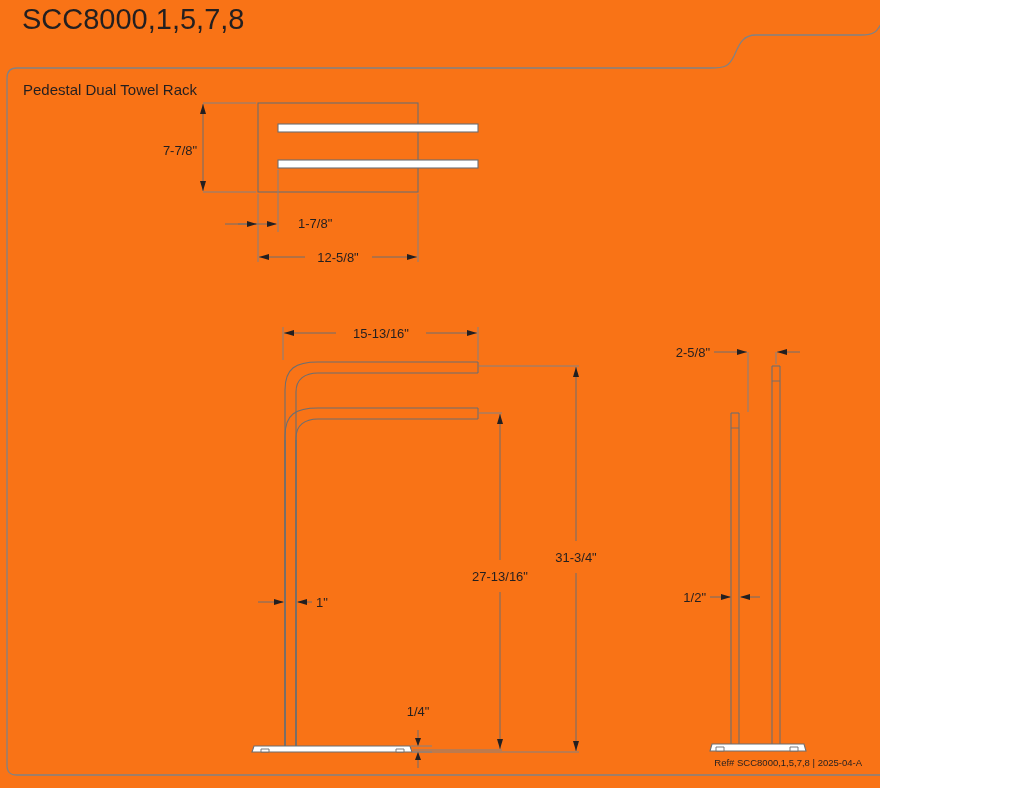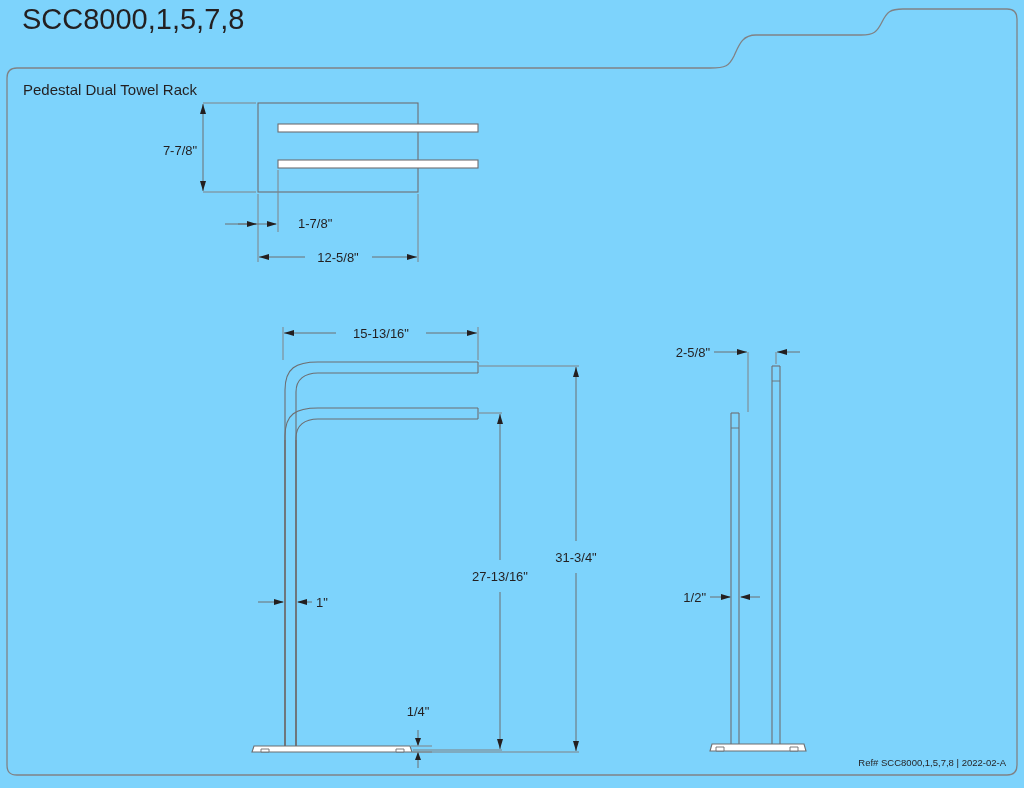--- a/index.html
+++ b/index.html
@@ -6,24 +6,24 @@
     margin: 0;
     padding: 0;
     background: #ffffff;
   }
   body {
     font-family: "Liberation Sans", sans-serif;
     -webkit-font-smoothing: antialiased;
   }
   #page {
     position: relative;
-    width: 1024px;
+    width: 880px;
     height: 788px;
     overflow: hidden;
-    background: #7dd3fc;
+    background: #f97316;
   }
   #title {
     position: absolute;
     left: 22px;
     top: 2px;
     font-size: 29px;
     line-height: 34px;
     color: #231f20;
     letter-spacing: 0px;
     white-space: nowrap;
@@ -58,21 +58,21 @@
     fill: #231f20;
   }
 </style>
 </head>
 <body>
 
 <div id="page">
 
   <div id="title">SCC8000,1,5,7,8</div>
   <div id="subtitle">Pedestal Dual Towel Rack</div>
-  <div id="footer-ref">Ref# SCC8000,1,5,7,8 | 2022-02-A</div>
+  <div id="footer-ref">Ref# SCC8000,1,5,7,8 | 2025-04-A</div>
 
   <svg id="drawing" width="1024" height="788" viewBox="0 0 1024 788">
 
     <path d="M 17,68
              L 710,68
              C 726,68 729,66 734,56
              C 739,45 742,35 756,35
              L 861,35
              C 874,35 877,32 882,22
              C 887,12 890,9 903,9

